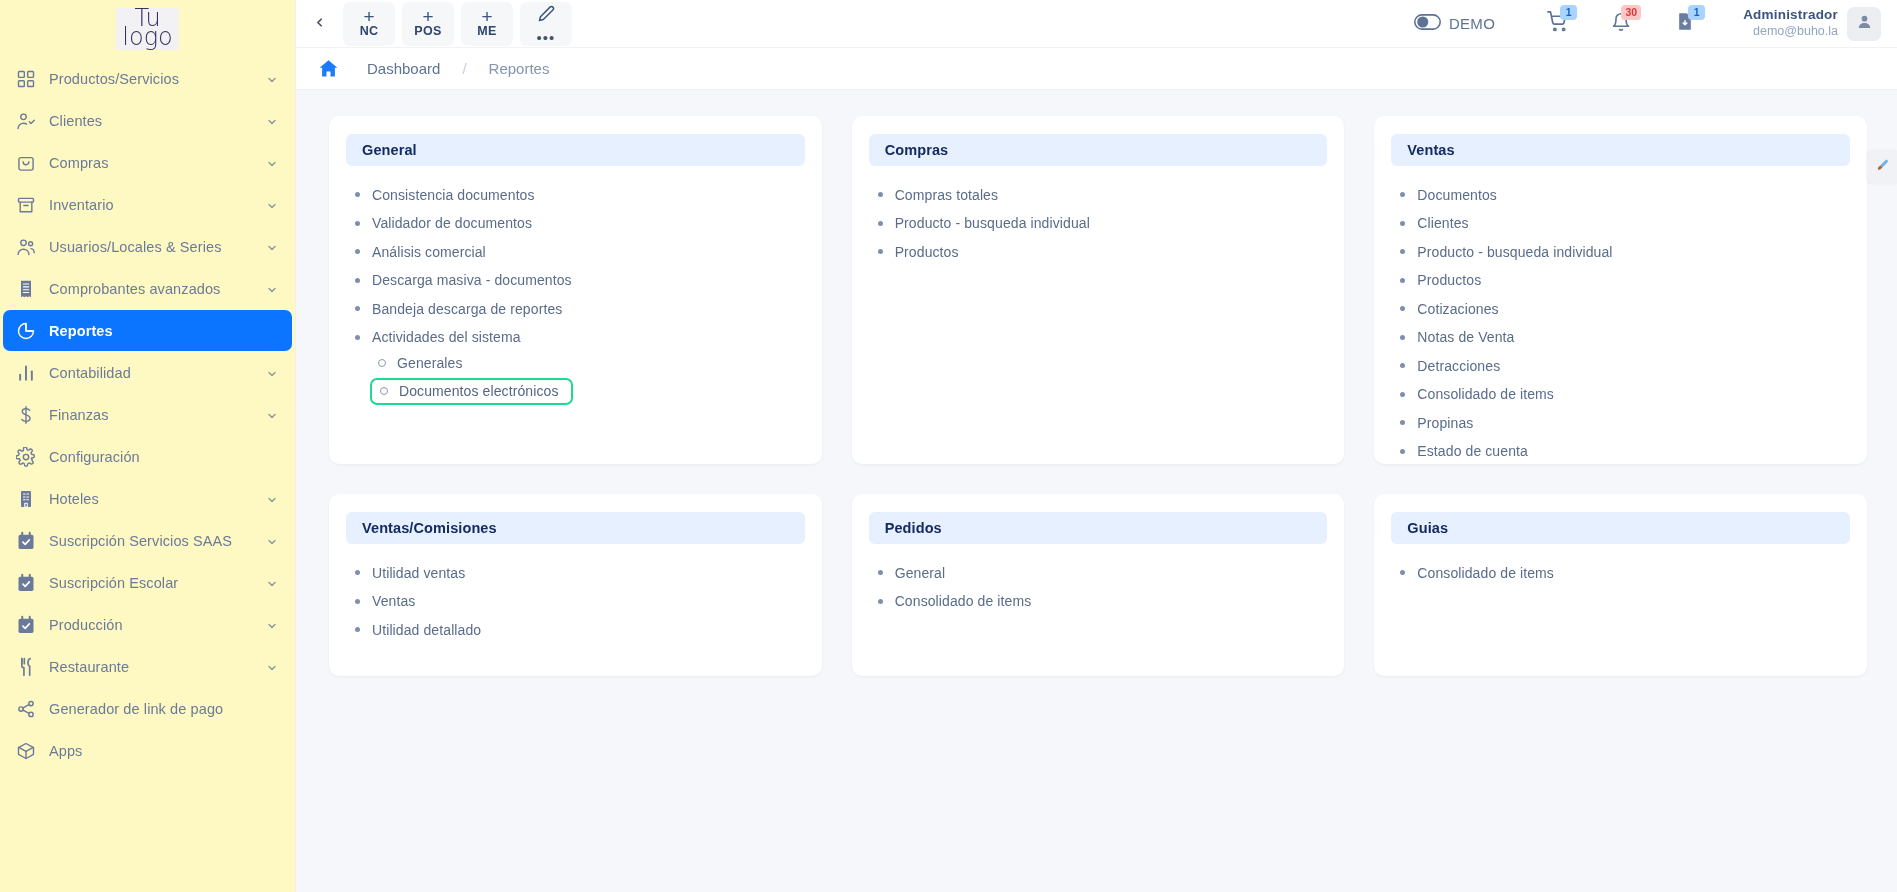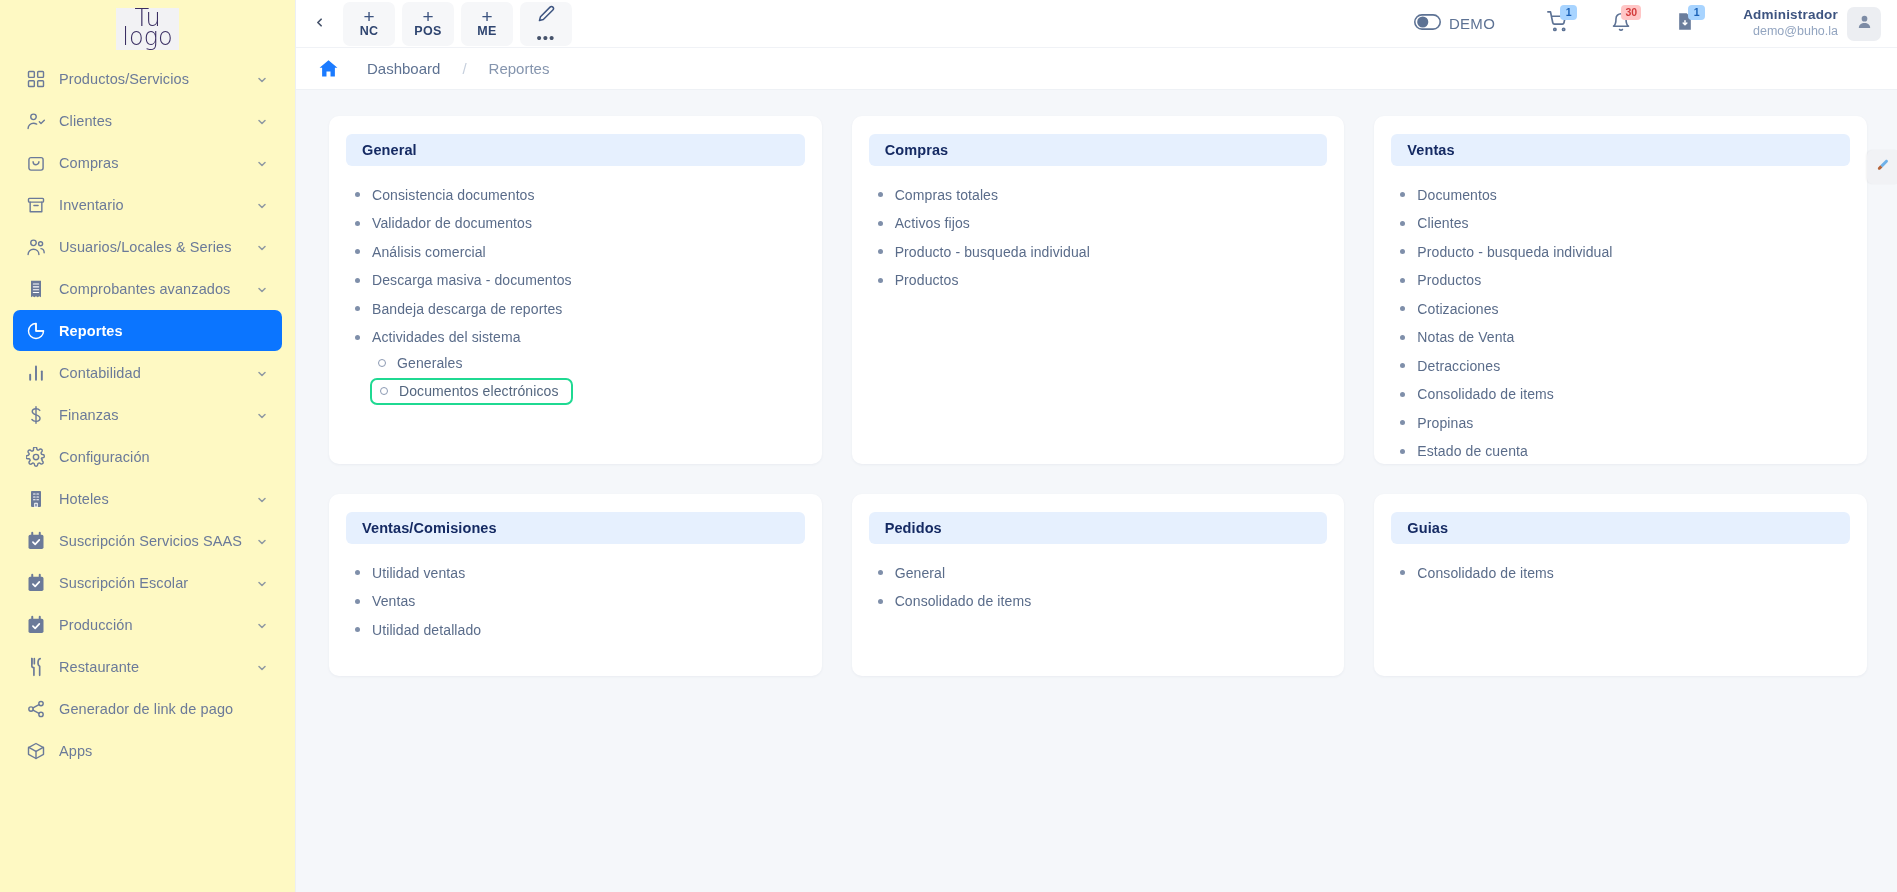--- a/index.html
+++ b/index.html
@@ -22,21 +22,21 @@
   .logo-wrap {
     height: 58px; display: flex; align-items: center; justify-content: center;
   }
   .logo-box {
     background: #f2f2f4; padding: 1px 6px 3px 6px;
     color: #3b2f63; font-size: 24px; line-height: 19px;
     font-family: "DejaVu Sans", sans-serif; font-weight: 300;
     text-align: center;
   }
   .logo-box span { display: block; }
-  .nav { flex: 1; padding: 0 13px; overflow: hidden; }
+  .nav { flex: 1; padding: 0 3px; overflow: hidden; }
   .nav-item {
     display: flex; align-items: center;
     height: 41px; margin-bottom: 1px;
     border-radius: 7px; padding: 0 14px 0 10px;
     cursor: pointer; color: #6b7a99;
     font-size: 14.5px;
   }
   .nav-item.active { background: #0b75ff; color: #ffffff; }
   .nav-ico {
     width: 26px; height: 22px; flex: 0 0 26px;
@@ -496,21 +496,20 @@
                   <li><a class="lk sub highlight">Documentos electrónicos</a></li>
                 </ul></li>
             </ul>
           </section>
           <section class="card r1">
             <div class="card-head">
               <h3>Compras</h3>
             </div>
             <ul class="links">
               <li><a class="lk">Compras totales</a></li>
-              <li><a class="lk">Activos fijos</a></li>
               <li><a class="lk">Producto - busqueda individual</a></li>
               <li><a class="lk">Productos</a></li>
             </ul>
           </section>
           <section class="card r1">
             <div class="card-head">
               <h3>Ventas</h3>
             </div>
             <ul class="links">
               <li><a class="lk">Documentos</a></li>

